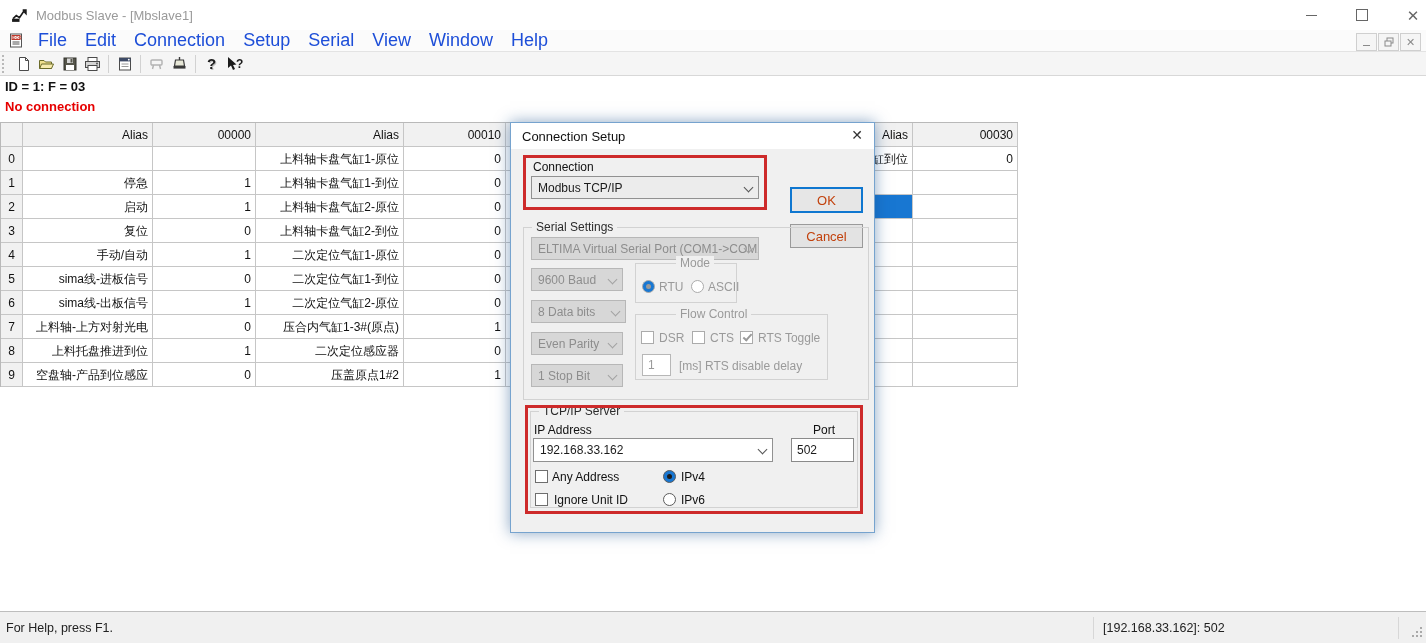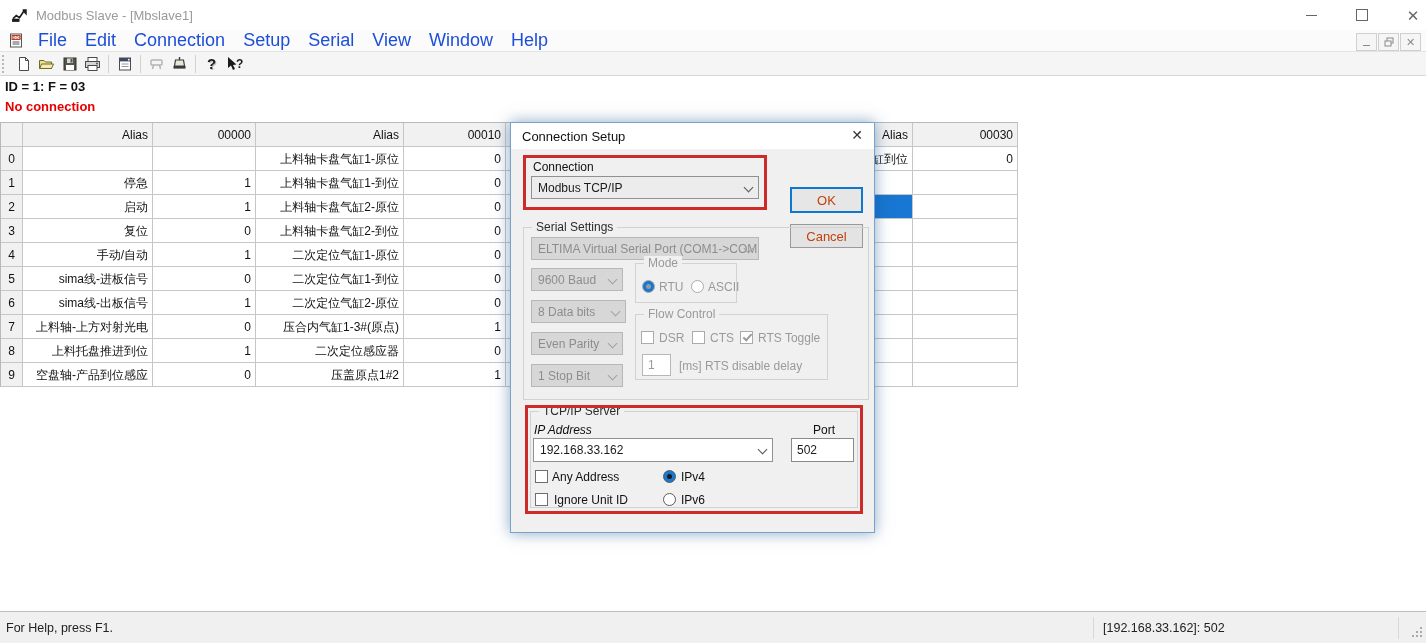--- a/index.html
+++ b/index.html
@@ -52,21 +52,21 @@
   .combo.dis .chev{border-color:#a3a3a3;}
   .combo.white{background:#fff;}
   .field{position:absolute;border:1px solid #8a8a8a;background:#fff;font-size:12px;color:#1b1b1b;
     display:flex;align-items:center;padding:0 5px;box-sizing:border-box;}
   .field.dis{color:#9a9a9a;border-color:#b7b7b7;}
   .btn{position:absolute;background:#e3e3e3;border:1px solid #9a9a9a;font-size:13px;color:#c2410c;
     display:flex;align-items:center;justify-content:center;box-sizing:border-box;cursor:default;margin-top:28px;}
   .btn.default{border:2px solid #0f77d0;background:#e6e6e6;}
   .groupbox{position:absolute;border:1px solid #d2d2d2;box-sizing:border-box;}
   .gb-label{position:absolute;top:-8px;left:8px;background:#f0f0f0;padding:0 4px;font-size:12px;color:#2b2b2b;white-space:nowrap;}
-  .gb-label.dis{color:#9a9a9a;}
+  .gb-label.dis{color:#9a9a9a;margin-left:32px;}
   .red-annot{position:absolute;border:3px solid #cd2a2a;box-sizing:border-box;z-index:12;pointer-events:none;}
   .cb{position:absolute;width:13px;height:13px;border:1px solid #6e6e6e;background:#fff;box-sizing:border-box;}
   .cb.dis{border-color:#ababab;}
   .cb.checked::after{content:"";position:absolute;left:2px;top:2px;width:7px;height:3px;
     border-left:2px solid #9a9a9a;border-bottom:2px solid #9a9a9a;transform:rotate(-48deg);}
   .radio{position:absolute;width:13px;height:13px;border:1px solid #5c5c5c;border-radius:50%;background:#fff;box-sizing:border-box;}
   .radio.dis{border-color:#ababab;}
   .radio.sel::after{content:"";position:absolute;left:3px;top:3px;width:5px;height:5px;border-radius:50%;background:#1b1b1b;}
   .radio.sel.dis::after{background:#9a9a9a;}
 
@@ -389,21 +389,21 @@
     <span class="lbl dis" style="left:199px;top:208px;">CTS</span>
     <span class="cb dis checked" style="left:229px;top:208px;"></span>
     <span class="lbl dis" style="left:247px;top:208px;">RTS Toggle</span>
     <div class="field dis" style="left:131px;top:231px;width:29px;height:22px;">1</div>
     <span class="lbl dis" style="left:168px;top:236px;">[ms] RTS disable delay</span>
 
     <div class="red-annot" style="left:14px;top:282px;width:338px;height:109px;"></div>
     <div class="groupbox" style="left:19px;top:288px;width:328px;height:97px;">
       <span class="gb-label">TCP/IP Server</span>
     </div>
-    <span class="lbl" style="left:23px;top:300px;font-style:italic;">IP Address</span>
+    <span class="lbl" style="left:23px;top:300px;">IP Address</span>
     <div class="combo white" style="left:22px;top:315px;width:240px;height:24px;">
       <span>192.168.33.162</span>
       <span class="chev"></span>
     </div>
     <span class="lbl" style="left:302px;top:300px;">Port</span>
     <div class="field" style="left:280px;top:315px;width:63px;height:24px;">502</div>
     <span class="cb" style="left:24px;top:347px;"></span>
     <span class="lbl" style="left:41px;top:347px;">Any Address</span>
     <span class="radio sel" style="left:152px;top:347px;"></span>
     <span class="lbl" style="left:170px;top:347px;">IPv4</span>

